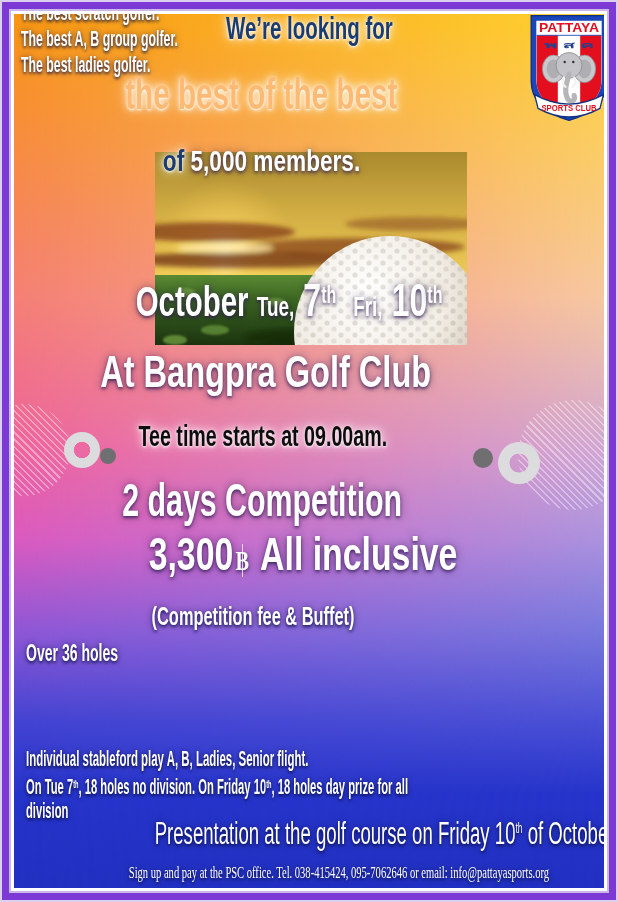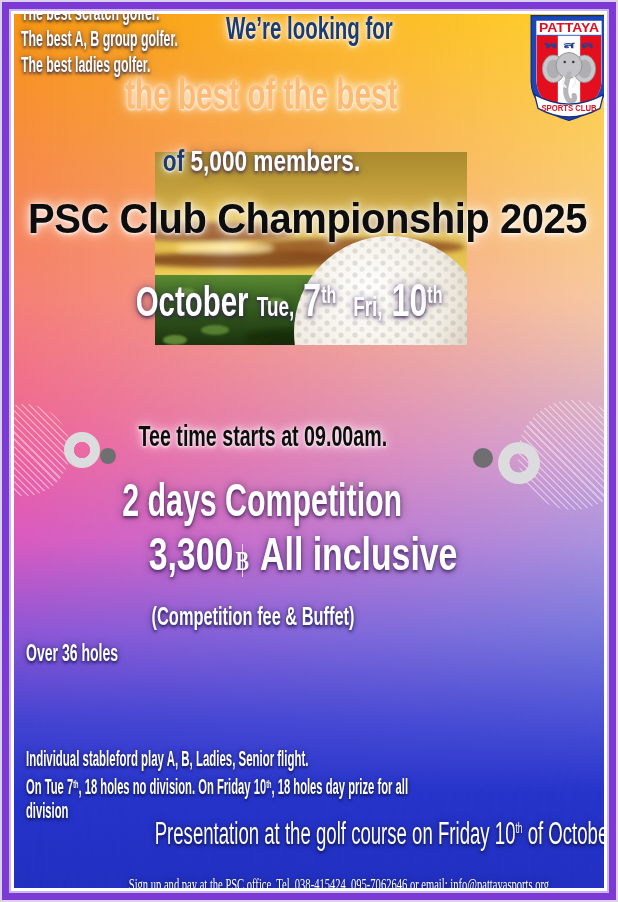--- a/index.html
+++ b/index.html
@@ -58,21 +58,21 @@
   .over36{left:26px;top:641px;font-size:23px;--sx:.61;}
   .bullets{left:42px;top:668px;z-index:10;}
   .bullet-row{display:flex;align-items:center;height:26px;}
   .bullet-dot{width:8px;height:8px;border-radius:50%;background:#fff;margin-right:13px;flex:0 0 auto;
               box-shadow:0 1px 3px rgba(10,18,70,.6);}
   .bullet-tx{font-weight:bold;color:#fff;font-size:22px;white-space:nowrap;
              transform:scaleX(.56);transform-origin:left center;}
   .stableford{left:26px;top:747px;font-size:22px;--sx:.52;}
   .division{left:26px;top:772px;font-size:22px;--sx:.51;line-height:24px;}
   .presentation{top:818px;font-family:Liberation Sans, sans-serif;font-size:31px;padding-right:92px;font-weight:normal;}
-  .footer{top:864px;font-family:"Liberation Serif",serif;font-size:17px;padding-right:96px;font-weight:normal;margin-top:12px;}
+  .footer{top:864px;font-family:"Liberation Serif",serif;font-size:17px;padding-right:96px;font-weight:normal;}
   
   .baht{display:inline-block;font-family:"Liberation Serif",serif;font-size:.6em;margin:0 4px 0 3px;}
   .sr{position:absolute;width:1px;height:1px;overflow:hidden;clip-path:inset(50%);white-space:nowrap;}
   .baht-glyph{position:relative;display:inline-block;}
   .baht-glyph::before{content:"B";}
   .baht-glyph::after{content:"";position:absolute;left:46%;top:-.1em;height:1.18em;width:1.5px;background:#fff;}
 </style>
 </head>
 <body>
 
@@ -210,28 +210,28 @@
   <div class="line hdr1 navy sh-white">
     <span class="tx" style="--sx:.64">We’re looking for</span>
   </div>
   <div class="line hdr2 red sh-white">
     <span class="tx" style="--sx:.66">the best of the best</span>
   </div>
   <div class="line hdr3">
     <span class="tx" style="--sx:.78"><span class="navy sh-white">of</span><span class="white sh-dark"> 5,000 members.</span></span>
   </div>
 
-  <div class="line title blacktx sh-white">
-    <span class="tx" style="--sx:.93">PSC Club Championship 2025</span>
-  </div>
 
   <div class="line october white sh-dark">
     <span class="tx" style="--sx:.70"><span class="oct-month">October</span><span class="oct-day">Tue,</span> <span class="oct-num"><span>7</span><span class="sup">th</span></span><span class="oct-day oct-gap">Fri,</span> <span class="oct-num"><span>10</span><span class="sup">th</span></span></span>
   </div>
 
+  <div class="line venue white sh-dark">
+    <span class="tx" style="--sx:.74">At Bangpra Golf Club</span>
+  </div>
 
   <div class="line tee blacktx sh-white">
     <span class="tx" style="--sx:.655">Tee time starts at 09.00am.</span>
   </div>
 
   <div class="line twodays white sh-dark">
     <span class="tx" style="--sx:.66">2 days Competition</span>
   </div>
 
   <div class="line price white sh-dark">

